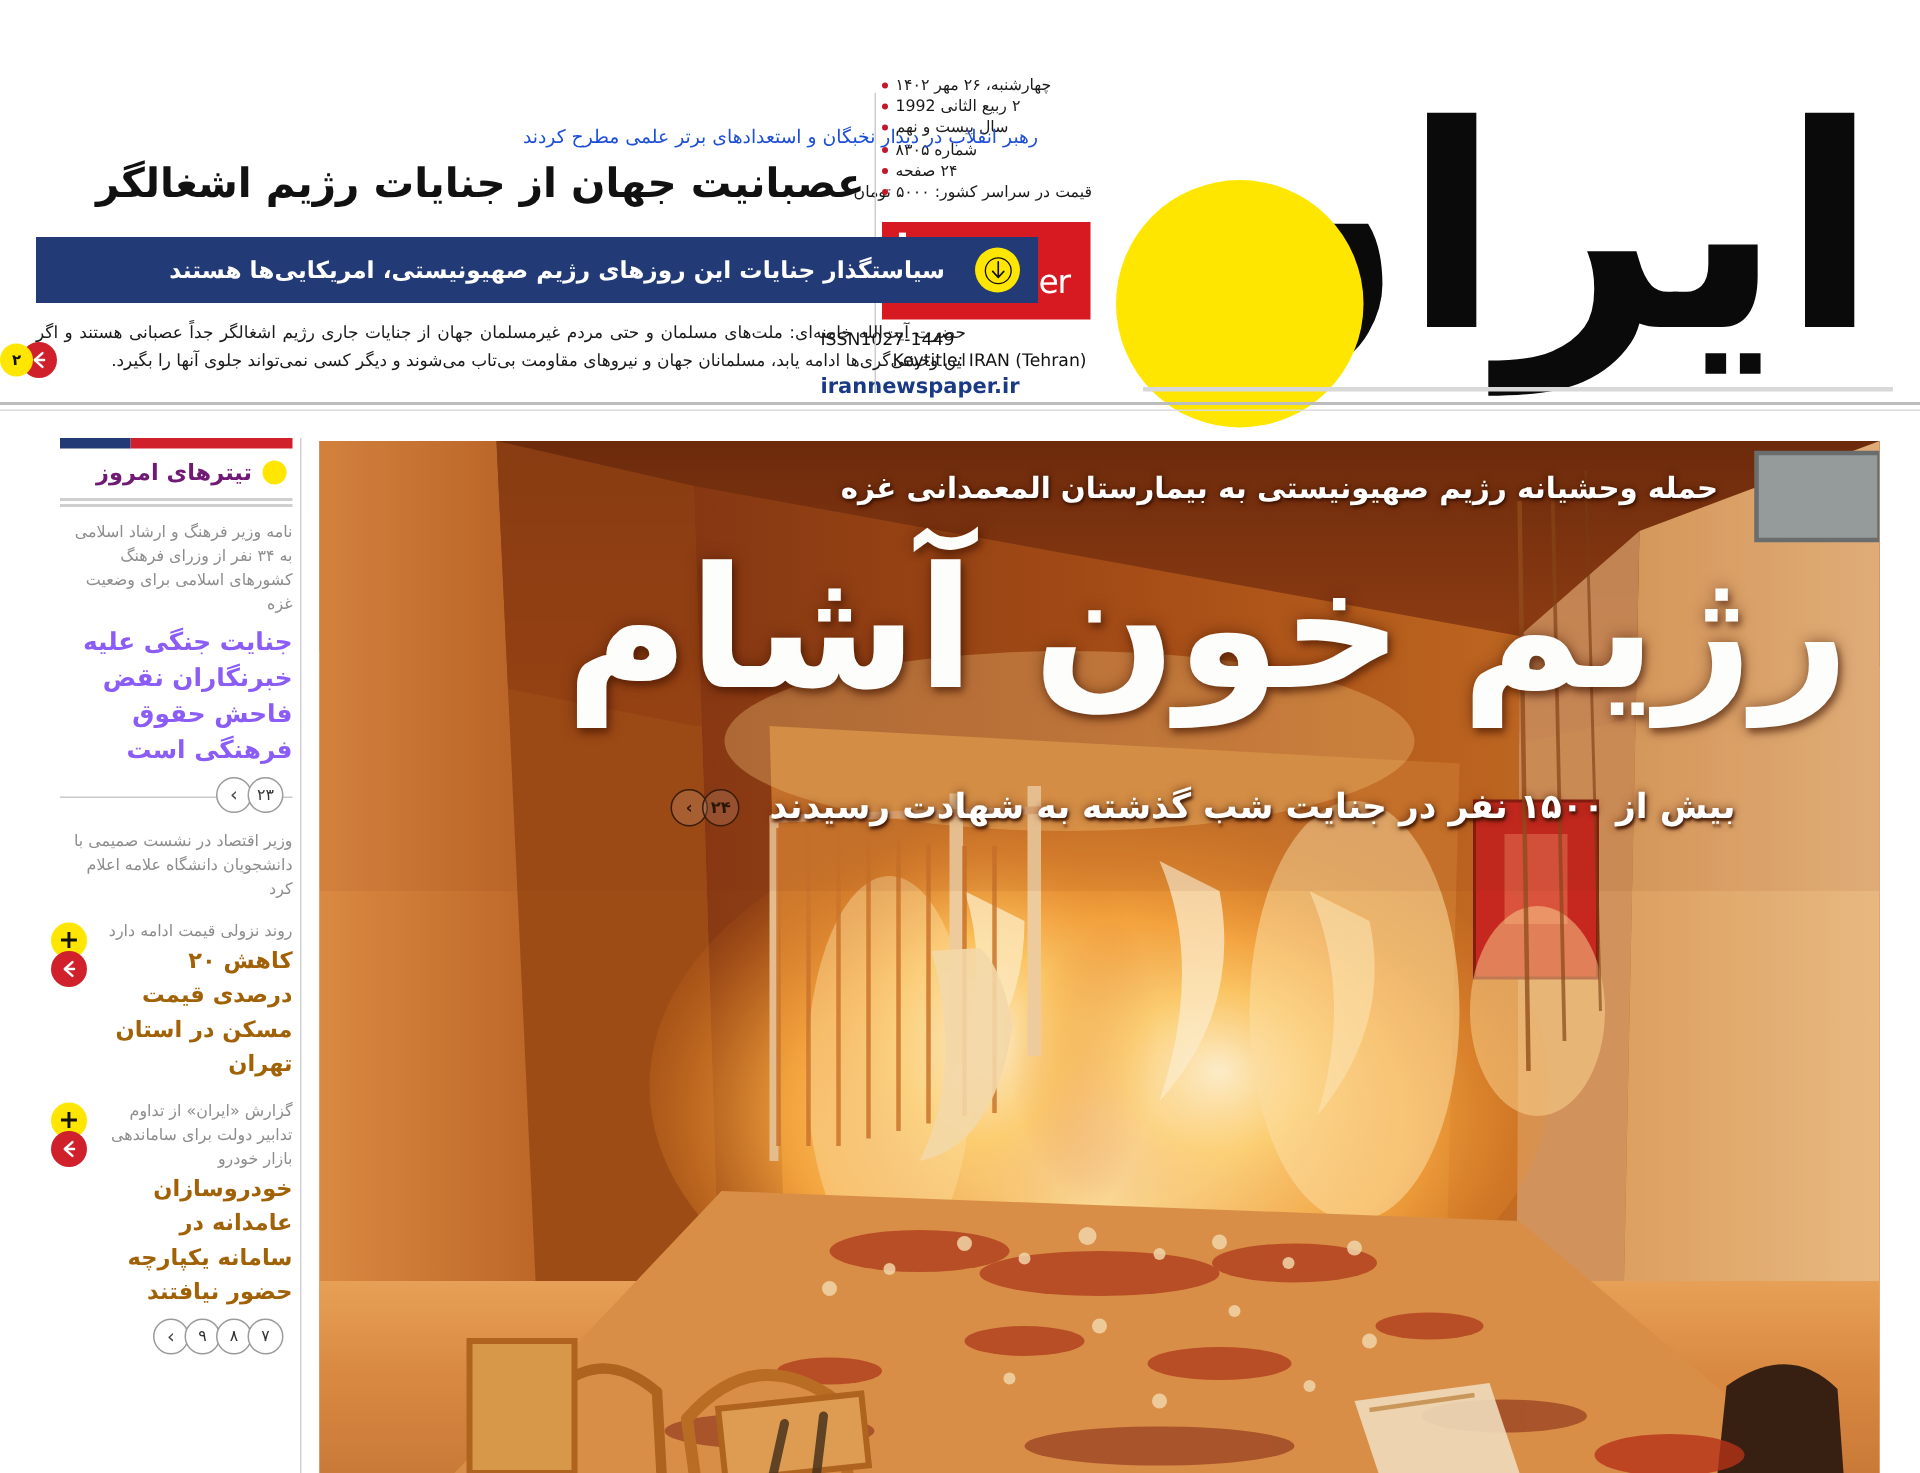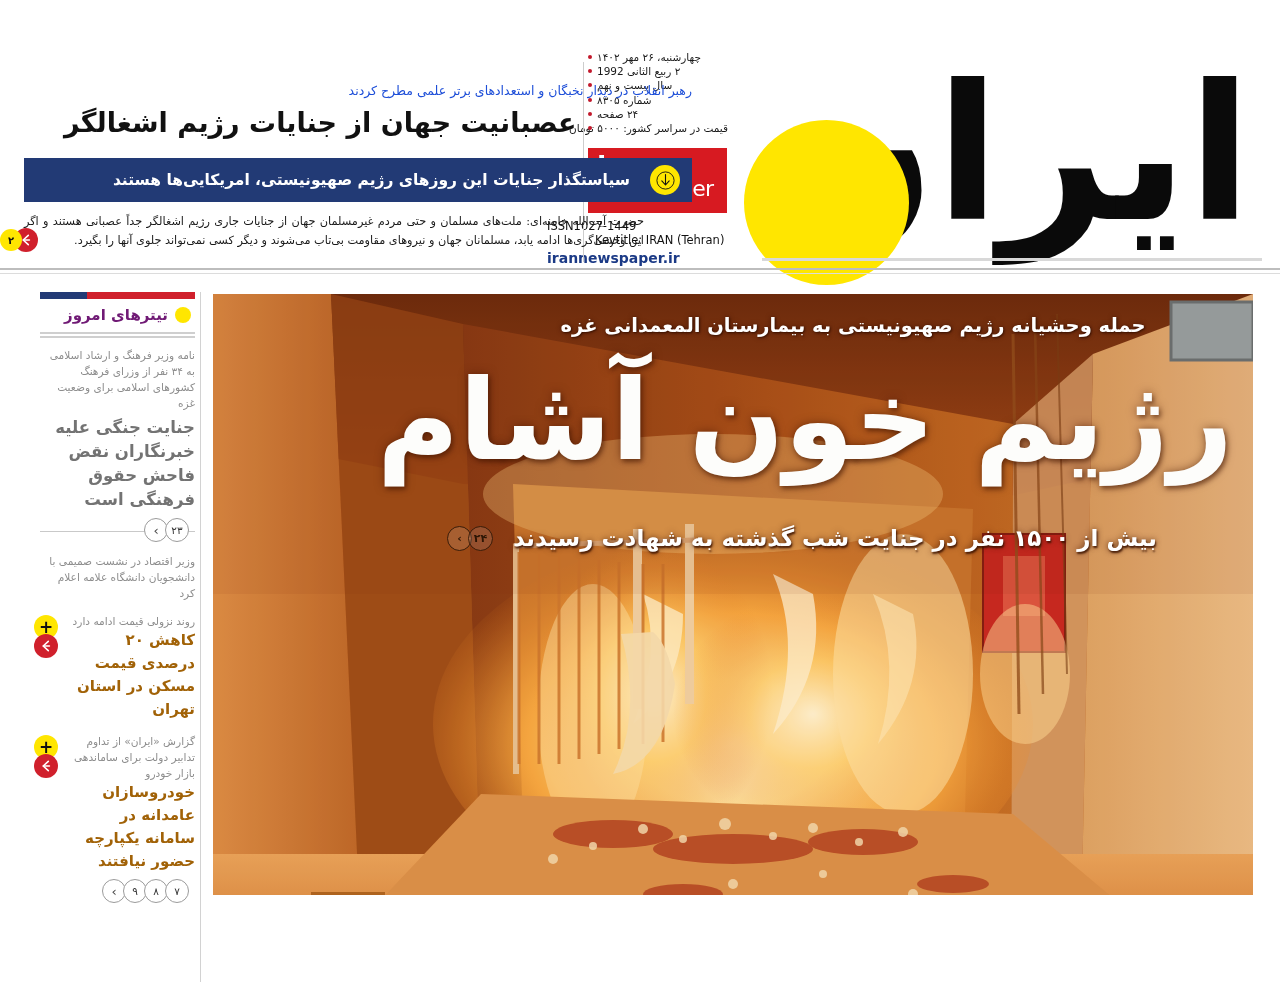--- a/index.html
+++ b/index.html
@@ -128,21 +128,21 @@
     font-size:15px; font-weight:700; color:#701a75; line-height:20px;
   }
   .sb-dot { width:16px; height:16px; border-radius:50%; background:#ffe600; flex:0 0 16px; }
 
   .sb-dblrule { width:155px; margin-top:3px; }
   .sb-dblrule div { height:2px; background:#cfcfcf; }
   .sb-dblrule div + div { margin-top:2px; }
 
   .sb-item { width:155px; direction:rtl; text-align:right; padding-top:9px; }
   .sb-kicker { font-size:10.6px; color:#8d8d8d; line-height:16px; }
-  .sb-head { font-size:16.5px; font-weight:700; color:#737373; line-height:24px; margin-top:5px; letter-spacing:-0.2px; }
+  .sb-head { font-size:16.5px; font-weight:700; color:#8b5cf6; line-height:24px; margin-top:5px; letter-spacing:-0.2px; }
 
   .sb-pagerow { position:relative; width:155px; height:26px; margin-top:6px; }
   .sb-pagerow .ln { position:absolute; left:0; right:0; top:13px; height:1px; background:#c9c9c9; }
   .sb-pagenums { position:absolute; right:6px; top:0; display:flex; direction:ltr; gap:0px; }
   .pgcirc {
     width:24px; height:24px; border-radius:50%;
     background:#fff; border:1px solid #9b9b9b;
     display:flex; align-items:center; justify-content:center;
     font-size:10.5px; color:#333; margin-left:-3px;
   }
@@ -156,21 +156,21 @@
     font-size:17px; color:#111; font-weight:700; line-height:1;
   }
   .b-arrow {
     width:24px; height:24px; border-radius:50%; background:#d0202c;
     display:flex; align-items:center; justify-content:center; margin-top:-5px;
   }
   .sb-head-red { font-size:15px; font-weight:700; color:#a16207; line-height:23px; }
 
   
   .photo {
-    position:absolute; left:213px; top:294px; width:1040px; height:601px;
+    position:absolute; left:213px; top:294px; width:1040px; height:688px;
     overflow:hidden;
     background:#b5601f;
   }
   .photo svg { position:absolute; left:0; top:0; }
 
   .ph-kicker {
     position:absolute; right:40px; top:18px; width:720px;
     direction:rtl; text-align:center;
     color:#ffffff; font-size:19.5px; font-weight:700; line-height:28px;
     text-shadow: 0 0 5px rgba(60,18,0,.75), 1px 1px 2px rgba(50,15,0,.8);

